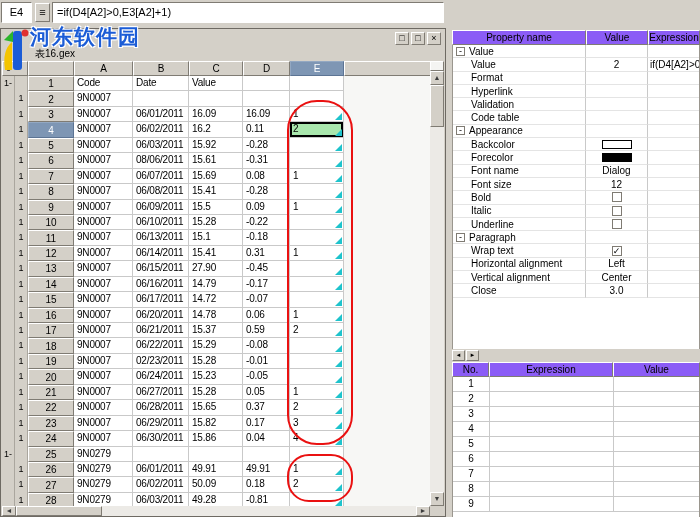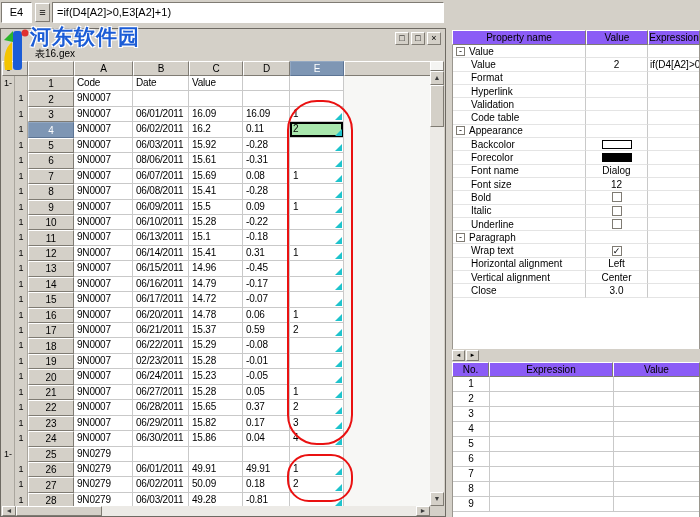--- a/index.html
+++ b/index.html
@@ -297,21 +297,21 @@
         <div class="sc cd">0.31</div>
         <div class="sc ce">1<i class="tri"></i></div>
         <div class="s-fill"></div>
       </div>
       <div class="s-row">
         <div class="oc"></div>
         <div class="oc">1</div>
         <div class="rn">13</div>
         <div class="sc ca">9N0007</div>
         <div class="sc cb">06/15/2011</div>
-        <div class="sc cc">14.96</div>
+        <div class="sc cc">27.90</div>
         <div class="sc cd">-0.45</div>
         <div class="sc ce">
           <i class="tri"></i>
         </div>
         <div class="s-fill"></div>
       </div>
       <div class="s-row">
         <div class="oc"></div>
         <div class="oc">1</div>
         <div class="rn">14</div>

